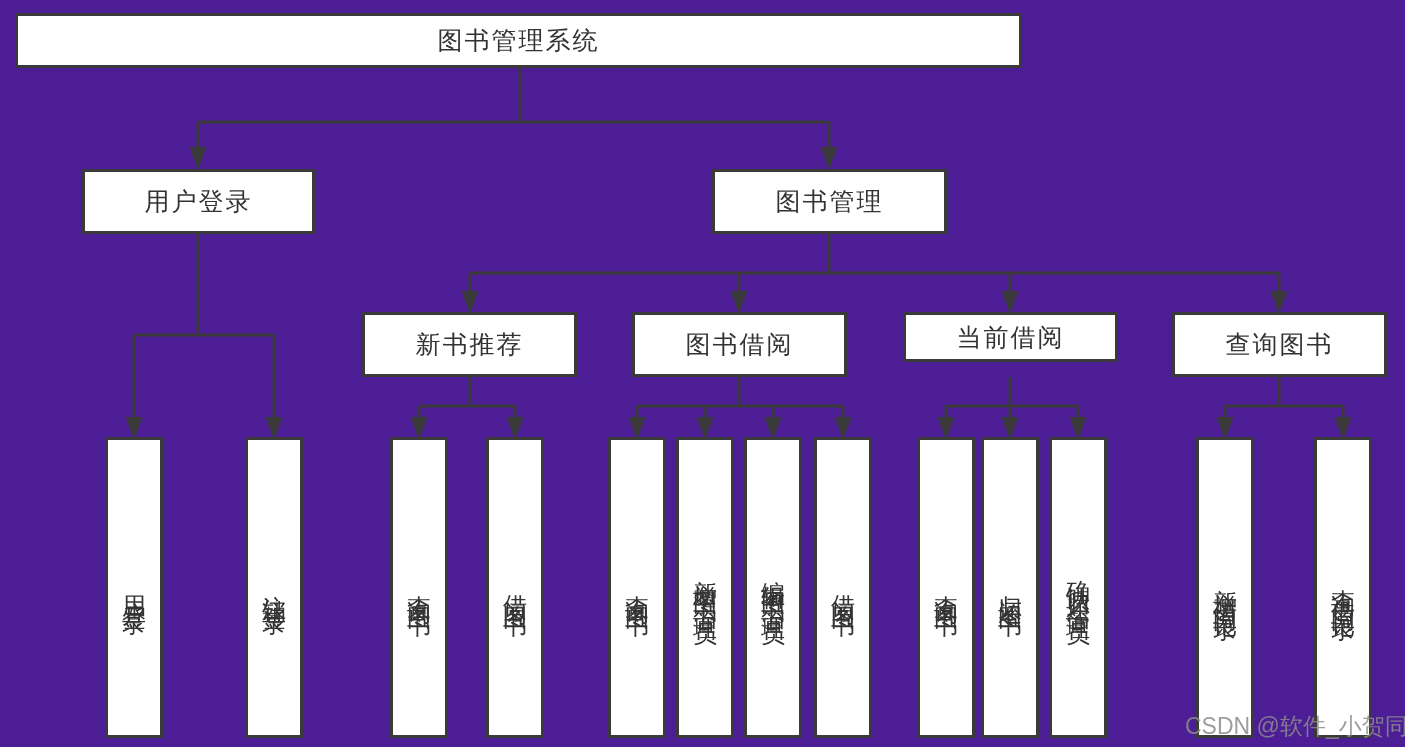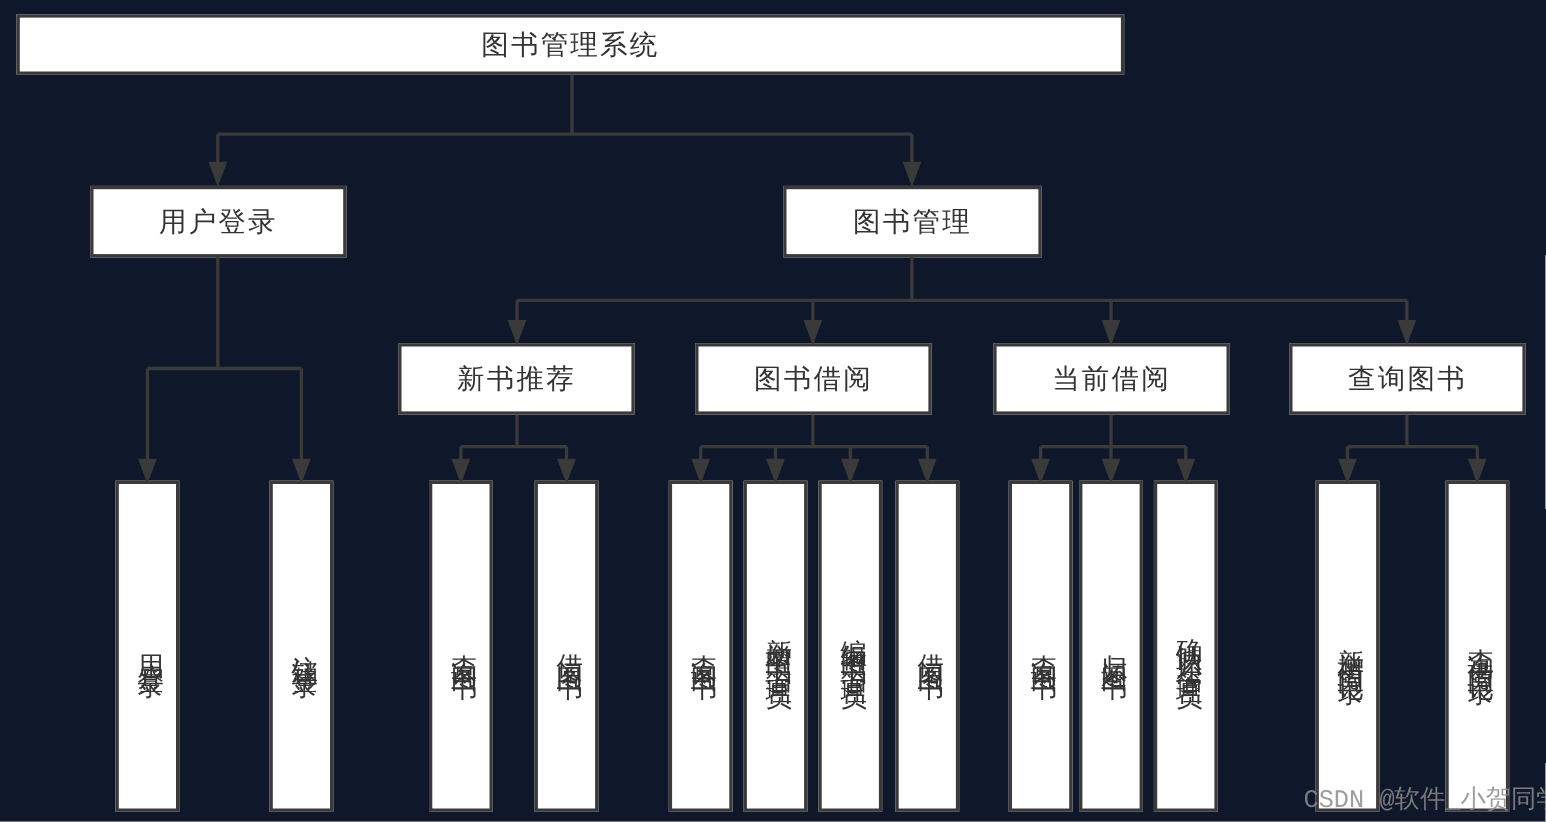--- a/index.html
+++ b/index.html
@@ -4,23 +4,23 @@
 <style>
   html, body {
     margin: 0;
     padding: 0;
     background: #ffffff;
   }
   .canvas {
     position: relative;
     width: 1405px;
     height: 747px;
-    background: #0f172a;
+    background: #4c1d95;
     overflow: hidden;
-    font-family: Liberation Mono, monospace;
+    font-family: Liberation Sans, sans-serif;
     color: #333333;
   }
   .connectors {
     position: absolute;
     left: 0;
     top: 0;
     z-index: 2;
     pointer-events: none;
   }
   .node {
@@ -115,21 +115,21 @@
   <div class="node" style="left:712px; top:169px; width:235px; height:65px;text-align:right;">
     <span class="lbl">图书管理</span>
   </div>
 
   <div class="node" style="left:362px; top:312px; width:215px; height:65px;">
     <span class="lbl">新书推荐</span>
   </div>
   <div class="node" style="left:632px; top:312px; width:215px; height:65px;">
     <span class="lbl">图书借阅</span>
   </div>
-  <div class="node" style="left:903px; top:312px; width:215px; height:65px;">
+  <div class="node" style="left:903px; top:312px; width:215px; height:50px;">
     <span class="lbl">当前借阅</span>
   </div>
   <div class="node" style="left:1172px; top:312px; width:215px; height:65px;">
     <span class="lbl">查询图书</span>
   </div>
 
   <div class="leaf" style="left:105px;">
     <span class="vlbl">用户登录</span>
   </div>
   <div class="leaf" style="left:245px;">

